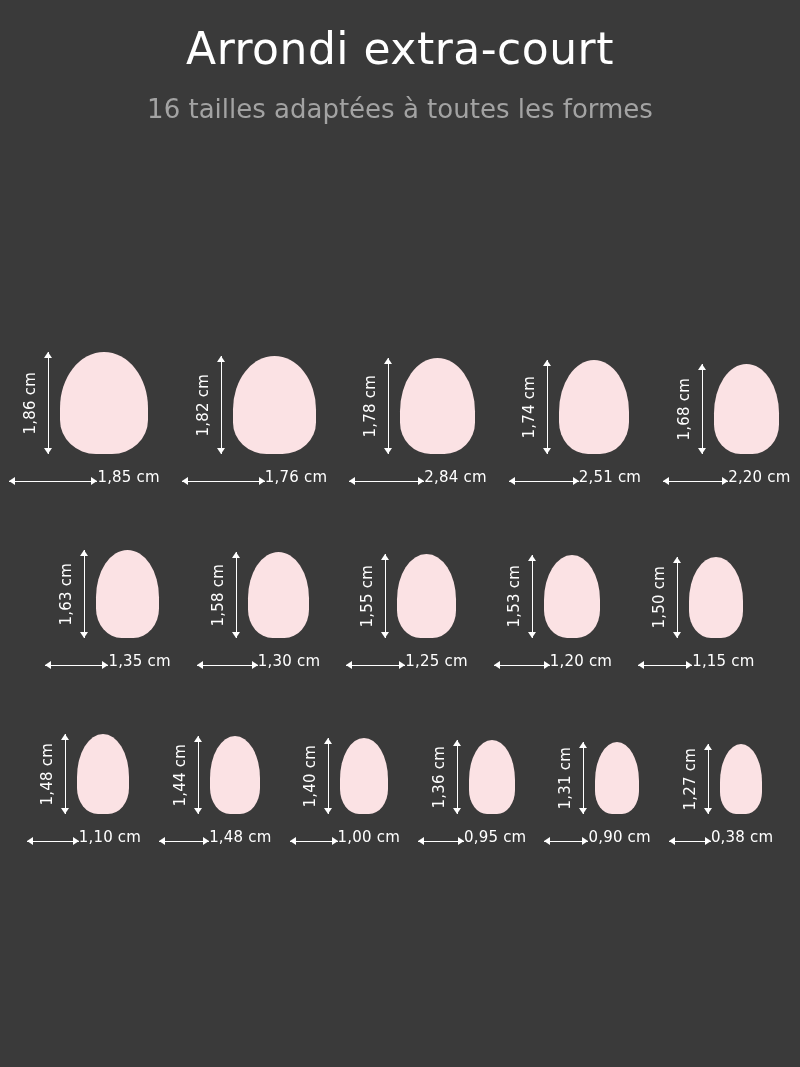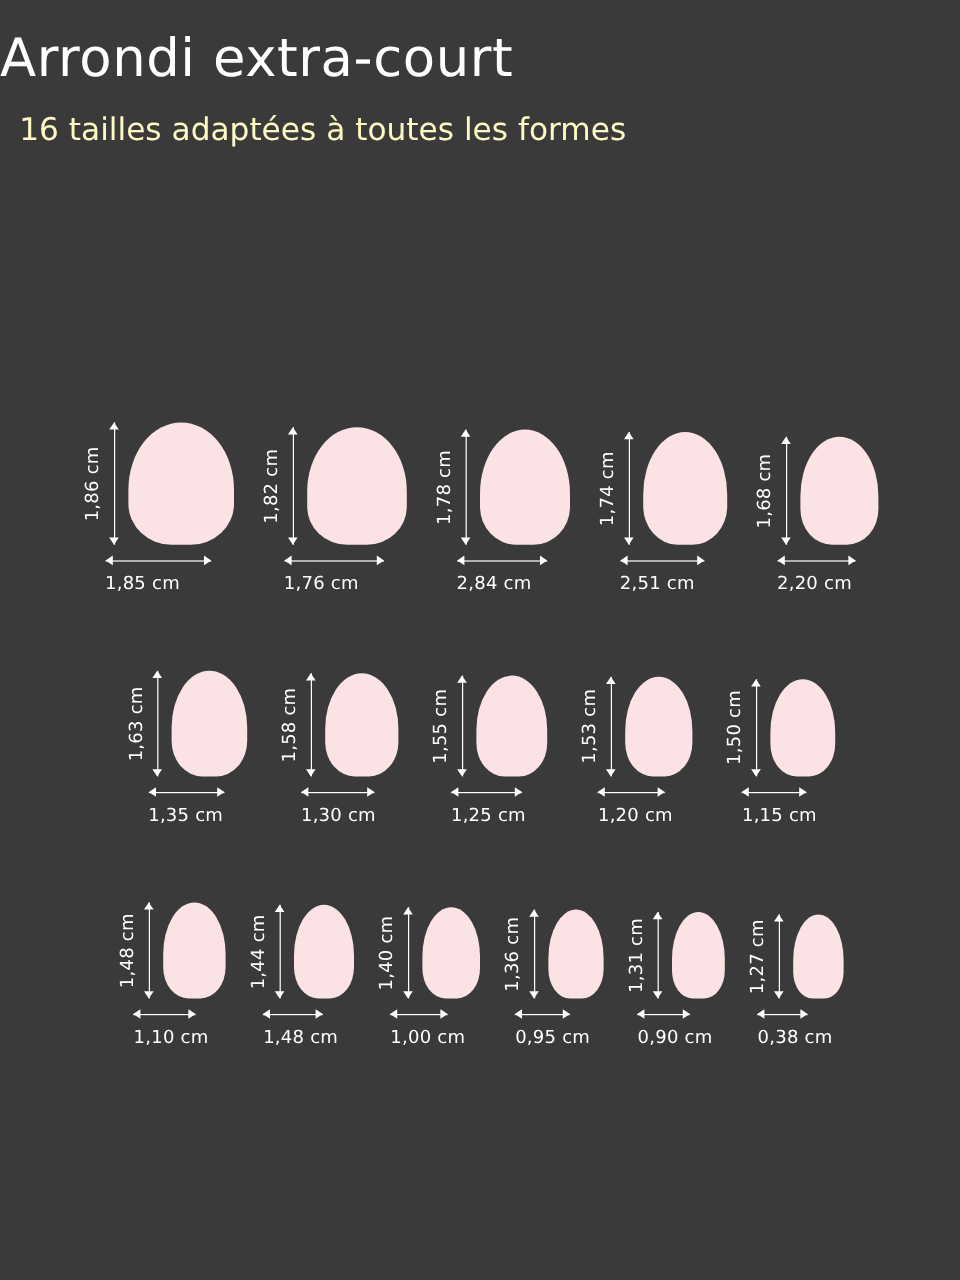--- a/index.html
+++ b/index.html
@@ -12,35 +12,36 @@
     background: #3a3a3a;
     font-family: "DejaVu Sans", "Liberation Sans", sans-serif;
     color: #ffffff;
     overflow: hidden;
     position: relative;
   }
 
   
   .header {
     padding-top: 24px;
+    text-align: center;
   }
   .title {
     font-size: 44px;
     font-weight: 400;
     letter-spacing: 0.5px;
     line-height: 1.15;
     margin: 0 0 12px 0;
     color: #ffffff;
   }
   .subtitle {
     font-size: 26px;
     font-weight: 400;
     line-height: 1.45;
     margin: 16px;
-    color: #fef9c3;
+    color: #a3a3a3;
   }
   .subtitle .sub-line {
     display: block;
   }
 
   
   .rows {
     position: absolute;
     top: 352px;
     left: 0;
@@ -110,22 +111,22 @@
   }
 
   
   .nail {
     background: #fbe2e4;
   }
 
   
   .h-measure {
     display: flex;
-    flex-direction: column;
-    align-items: flex-start;
+    flex-direction: row;
+    align-items: flex-end;
     margin-top: 9px;
   }
   .h-arrow {
     position: relative;
     height: 9px;
   }
   .h-arrow .line {
     position: absolute;
     top: 4px;
     left: 0;

